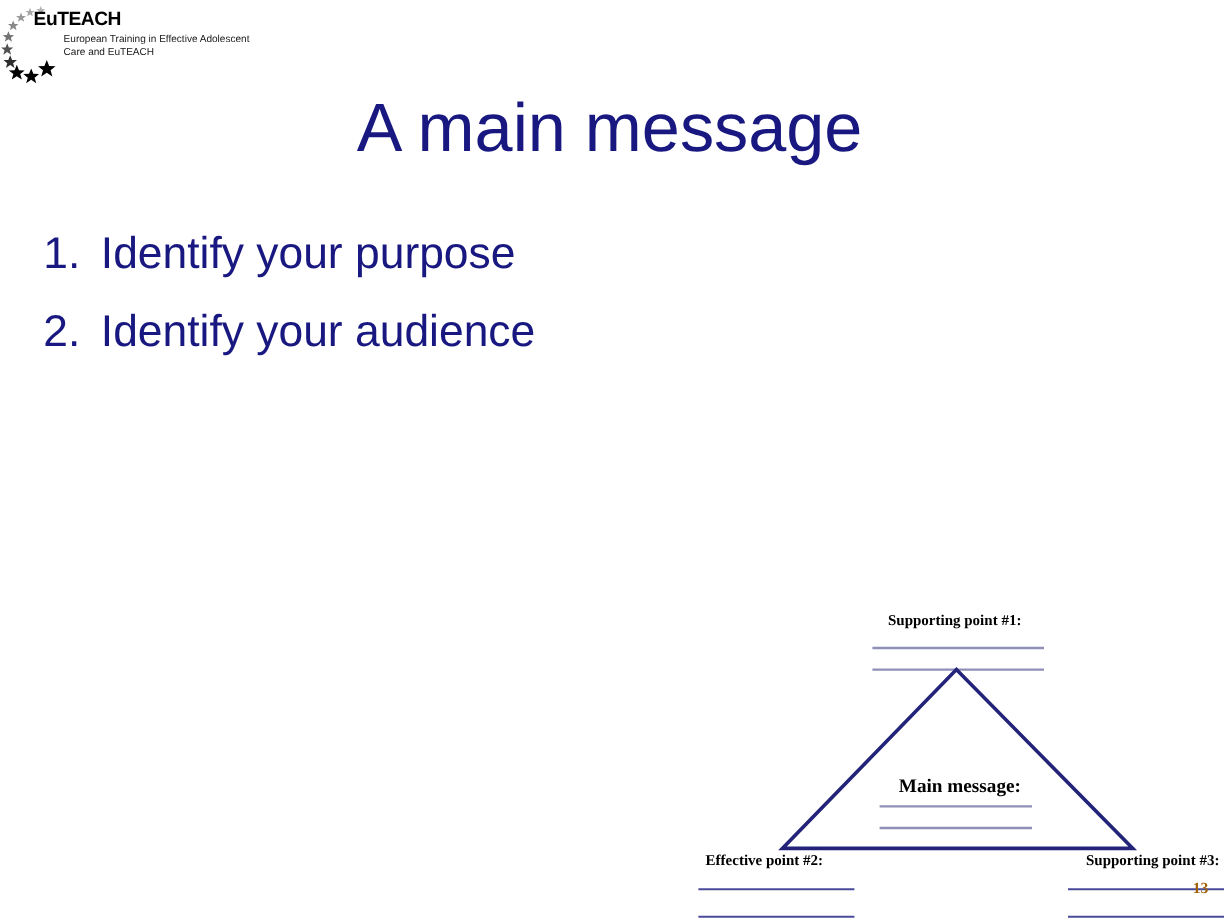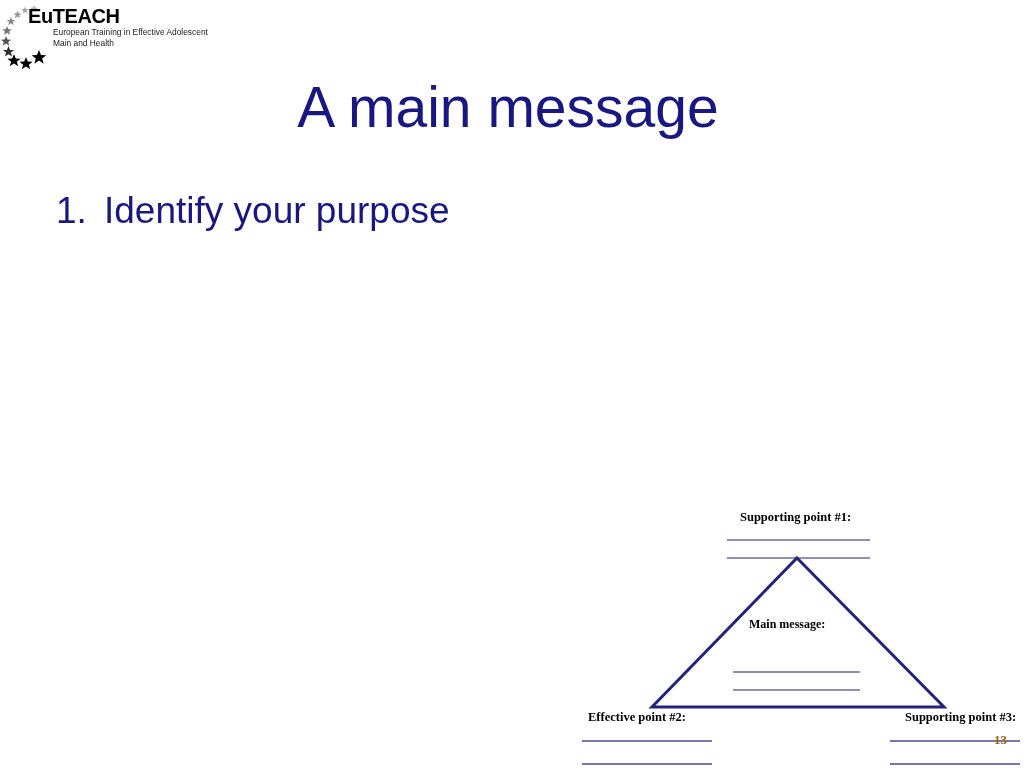--- a/index.html
+++ b/index.html
@@ -29,21 +29,21 @@
     top: 2px;
     width: 70px;
     height: 70px;
   }
   #logo-wordmark {
     position: absolute;
     left: 28px;
     top: 8px;
     font-family: "Liberation Sans", sans-serif;
     font-weight: bold;
-    font-size: 20px;
+    font-size: 16px;
     letter-spacing: -0.4px;
     color: #000000;
     line-height: 17px;
     white-space: nowrap;
   }
   #logo-sub {
     position: absolute;
     left: 29px;
     top: 27px;
     font-family: "Liberation Sans", sans-serif;
@@ -75,21 +75,20 @@
     left: 36px;
     top: 178px;
     width: 900px;
   }
   .list-item {
     font-family: "Liberation Sans", sans-serif;
     font-size: 37px;
     color: #181880;
     line-height: 65px;
     white-space: nowrap;
-    margin-left: 20px;
   }
   .list-num {
     display: inline-block;
     width: 48px;
   }
 
   
   #diagram {
     position: absolute;
     left: 570px;
@@ -104,21 +103,21 @@
   }
   .serif-label {
     position: absolute;
     font-family: "Liberation Serif", serif;
     font-weight: bold;
     font-size: 12.5px;
     color: #000000;
     white-space: nowrap;
   }
   #label-sp1 { left: 170px; top: 15px; }
-  #label-main { left: 179px; top: 122px; font-size: 12px; }
+  #label-main { left: 179px; top: 152px; font-size: 16px; }
   #label-sp2 { left: 18px;  top: 215px; }
   #label-sp3 { left: 335px; top: 215px; }
 
   #page-number {
     position: absolute;
     left: 424px;
     top: 237px;
     font-family: "Liberation Serif", serif;
     font-weight: bold;
     font-size: 13px;
@@ -158,30 +157,33 @@
 
       <path d="M14,52 l1.8,4.5 l4.8,0.2 l-3.75,3.0 l1.35,4.65 l-4.2,-2.8 l-4.2,2.8 l1.35,-4.65 l-3.75,-3.0 l4.8,-0.2 z"></path>
       <path d="M26,55 l1.8,4.5 l4.8,0.2 l-3.75,3.0 l1.35,4.65 l-4.2,-2.8 l-4.2,2.8 l1.35,-4.65 l-3.75,-3.0 l4.8,-0.2 z"></path>
       <path d="M39,48 l2.0,5.0 l5.3,0.22 l-4.15,3.3 l1.5,5.15 l-4.65,-3.1 l-4.65,3.1 l1.5,-5.15 l-4.15,-3.3 l5.3,-0.22 z"></path>
     </g>
   </svg>
 
   <div id="logo-wordmark">EuTEACH</div>
   <div id="logo-sub">
     <div>European Training in Effective Adolescent</div>
-    <div>Main and Health</div>
+    <div>Care and EuTEACH</div>
   </div>
 </div>
 
 <div id="title">A main message</div>
 
 <div id="list">
   <div class="list-item">
     <span class="list-num">1.</span><span>Identify your purpose</span>
   </div>
+  <div class="list-item">
+    <span class="list-num">2.</span><span>Identify your audience</span>
+  </div>
 </div>
 
 <div id="diagram">
 
   <svg width="454" height="273" viewBox="0 0 454 273">
 
     <line x1="157" y1="45" x2="300" y2="45" stroke="#8f8fb8" stroke-width="2"></line>
     <line x1="157" y1="63" x2="300" y2="63" stroke="#8f8fb8" stroke-width="2"></line>
 
     <polygon points="227,63 374,212 82,212" fill="none" stroke="#23237a" stroke-width="3" stroke-linejoin="miter"></polygon>

